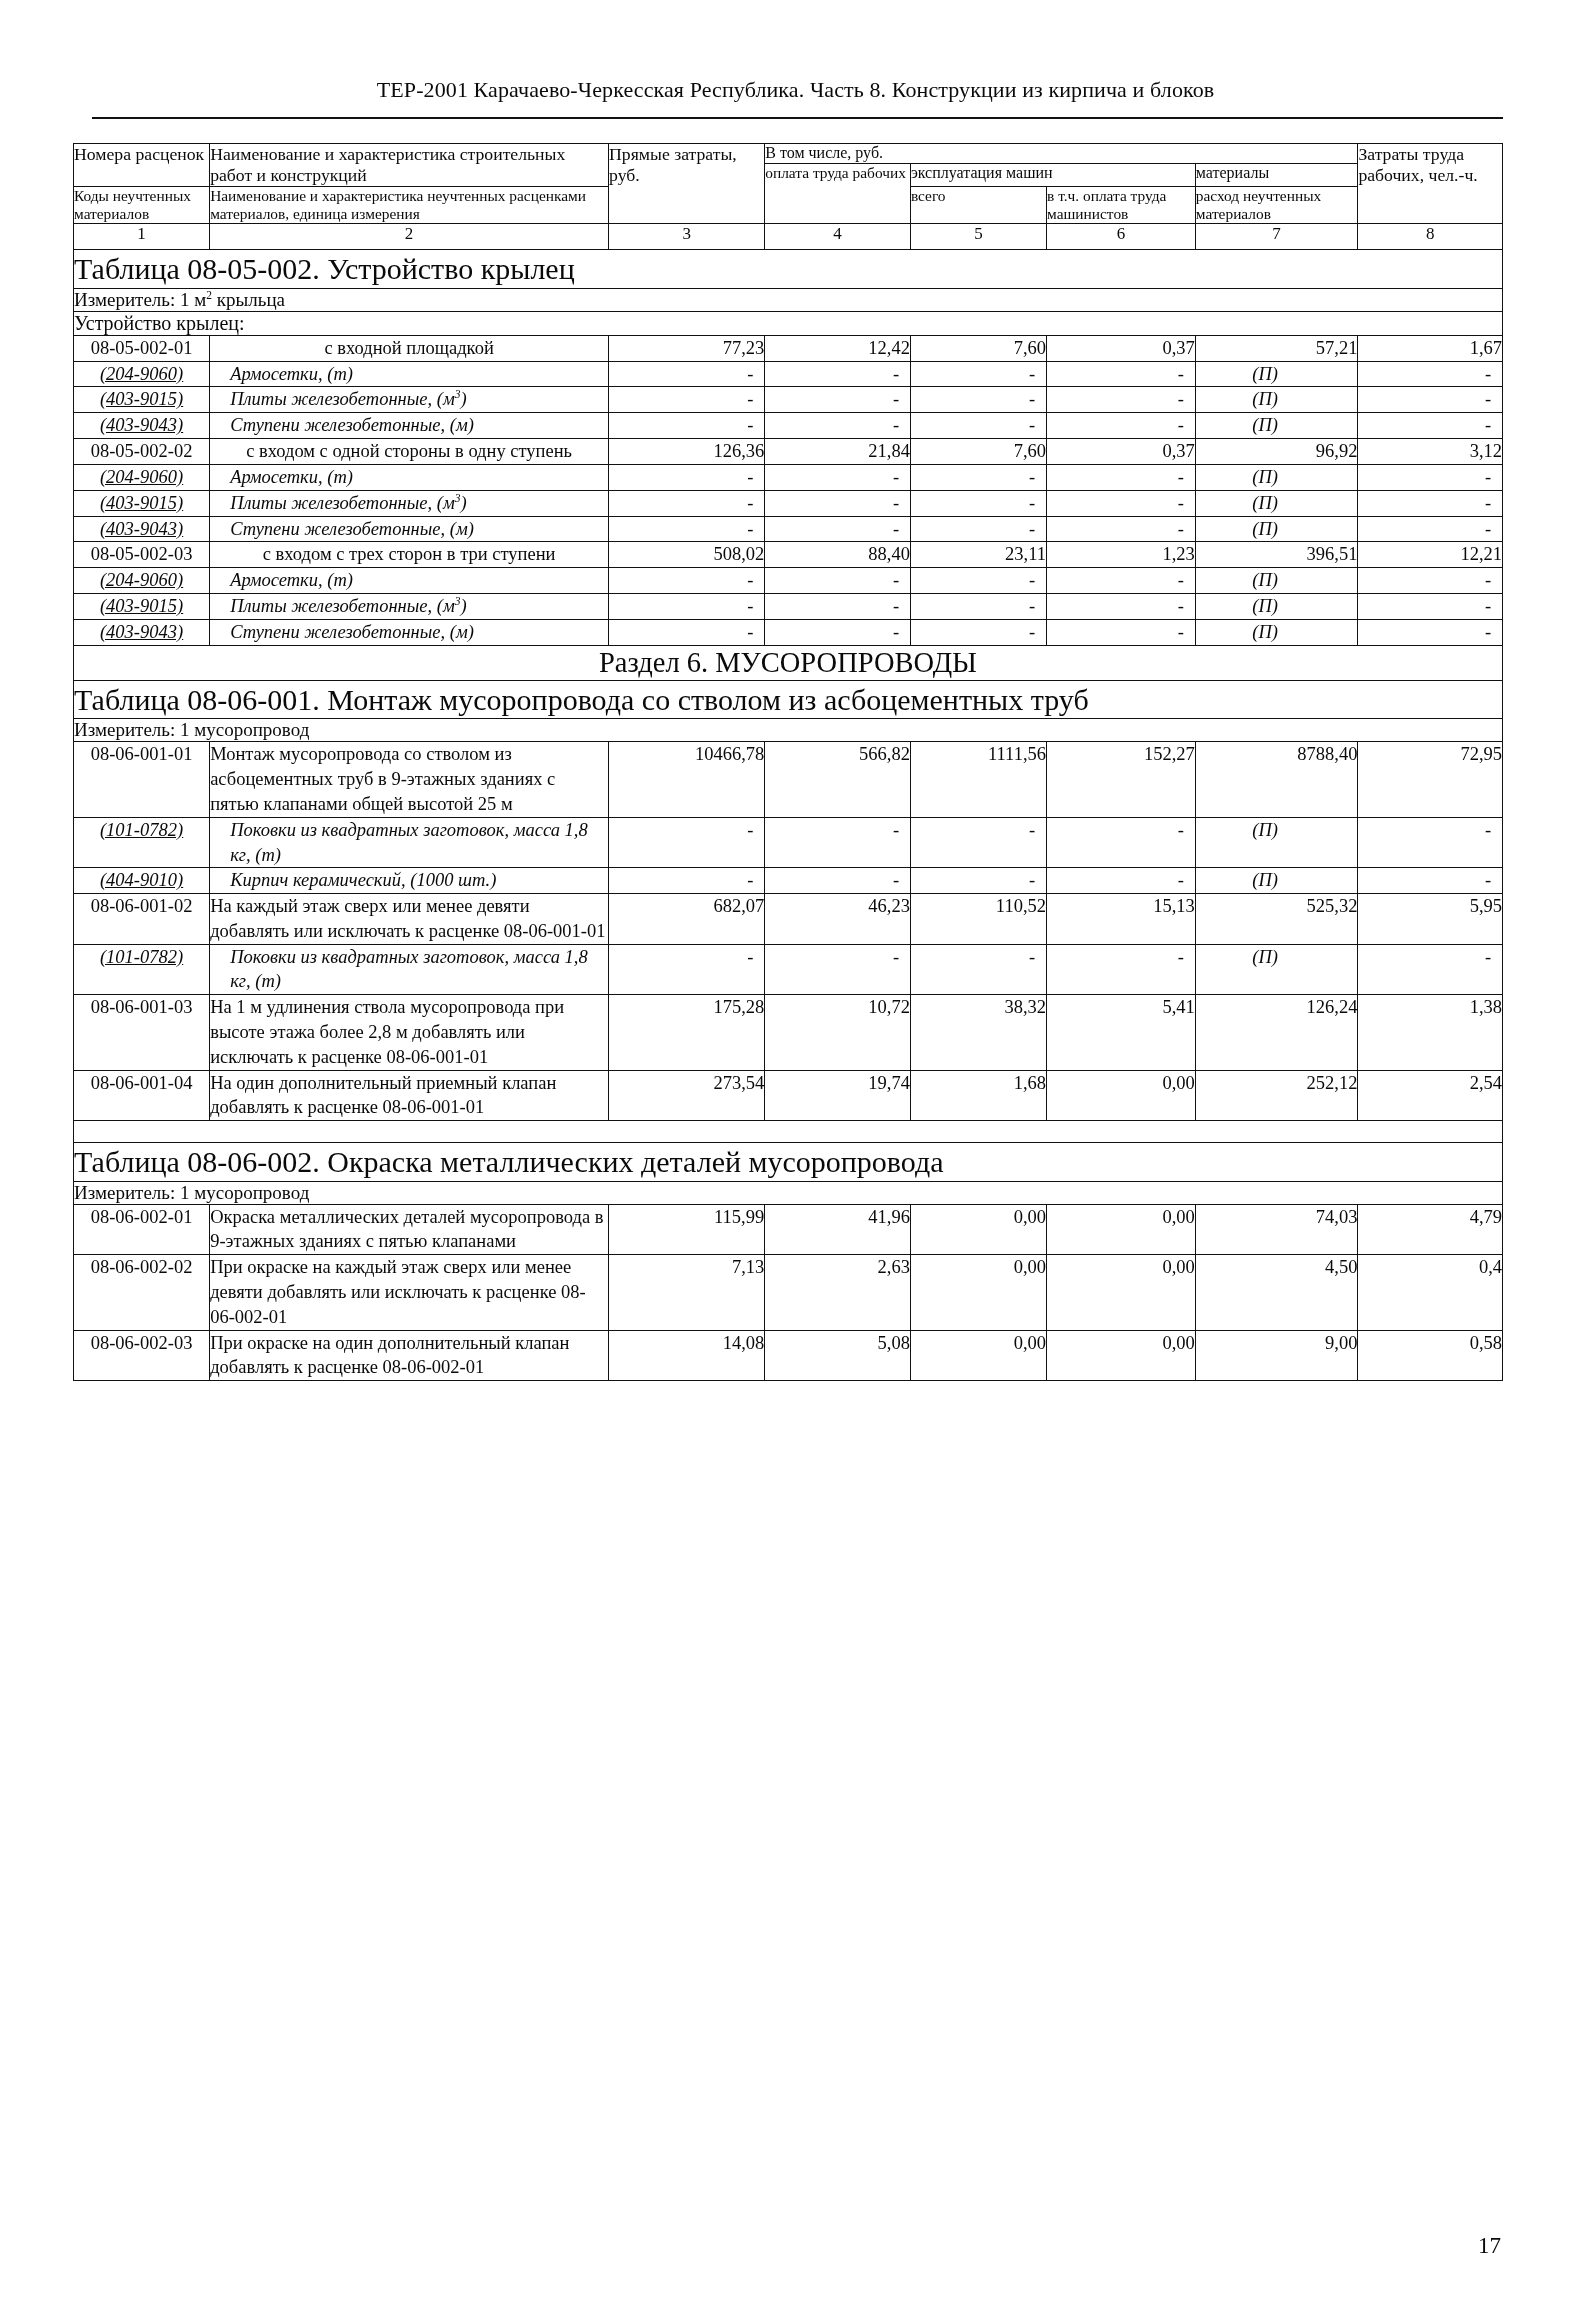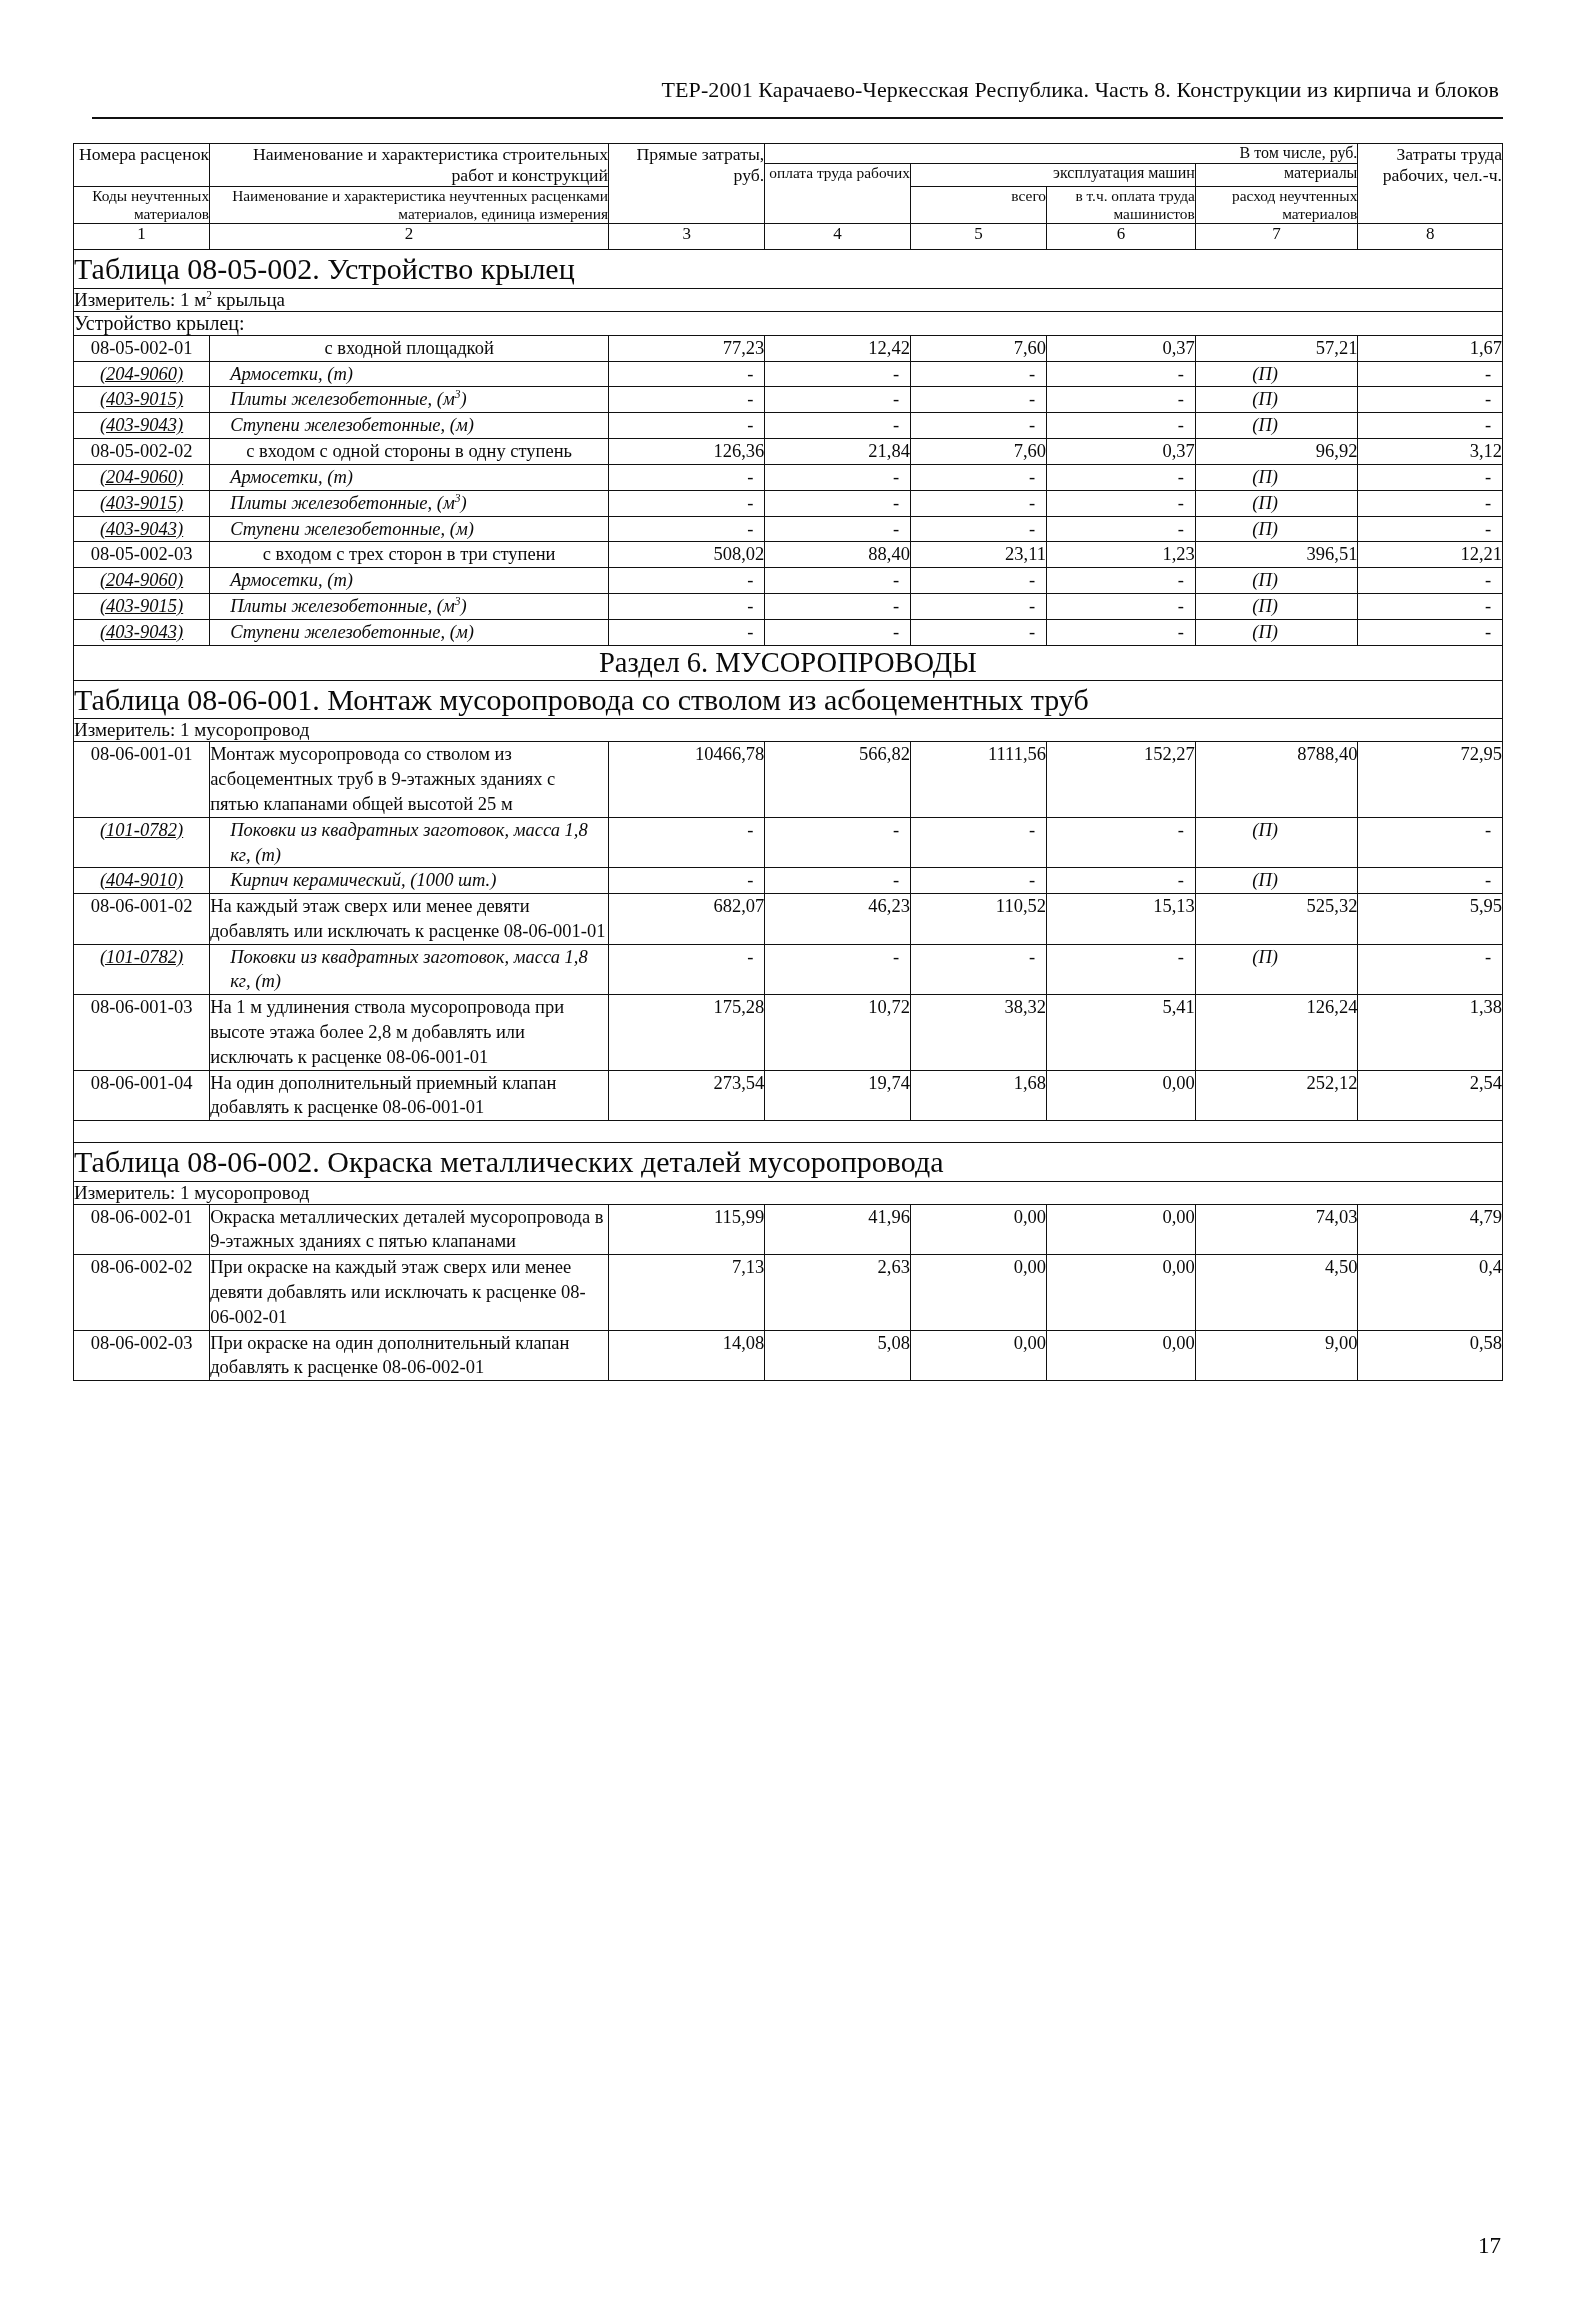--- a/index.html
+++ b/index.html
@@ -14,21 +14,21 @@
   .page {
     position: absolute;
     left: 0; top: 0;
     width: 1592px; height: 2307px;
     padding: 0;
   }
   
   .doc-header {
     position: absolute;
     left: 92px; top: 77px; width: 1407px;
-    text-align: right;
+    text-align: center;
     font-size: 22px;
     letter-spacing: 0.1px;
   }
   .header-rule {
     position: absolute;
     left: 92px; top: 117px; width: 1411px;
     border-top: 2.3px solid #111;
   }
   
   .tbl-wrap {
@@ -51,21 +51,21 @@
   col.c1 { width: 129px; }
   col.c2 { width: 378px; }
   col.c3 { width: 148px; }
   col.c4 { width: 138px; }
   col.c5 { width: 129px; }
   col.c6 { width: 141px; }
   col.c7 { width: 154px; }
   col.c8 { width: 137px; }
 
   .hd {
-    text-align: right;
+    text-align: left;
     font-size: 17.7px;
     line-height: 1.18;
     padding: 4.6px 3.1px 4.6px;
   }
   .hd.small { font-size: 16px; }
   .hd.tiny { font-size: 15.4px; }
   .colnum {
     text-align: center;
     font-size: 17px;
     padding: 1.5px 0 3.1px;

